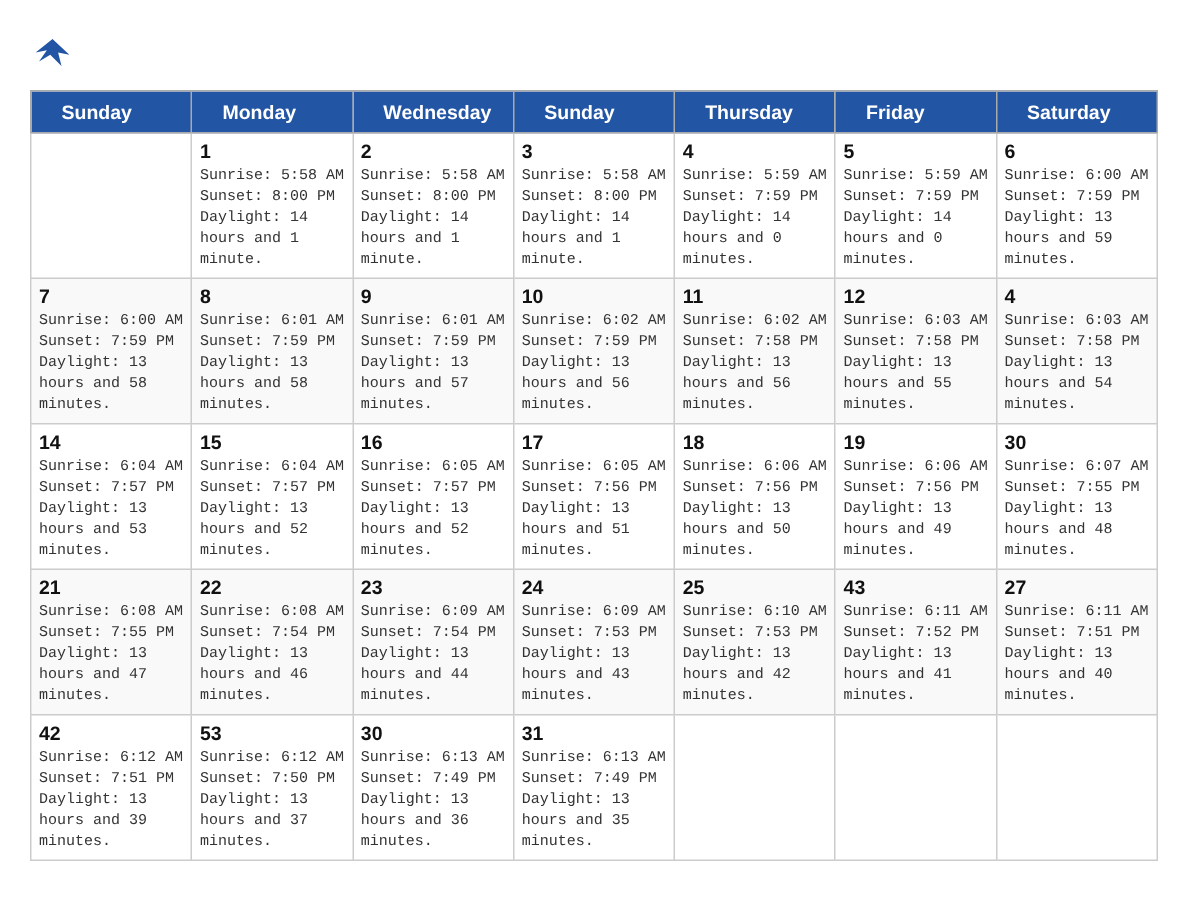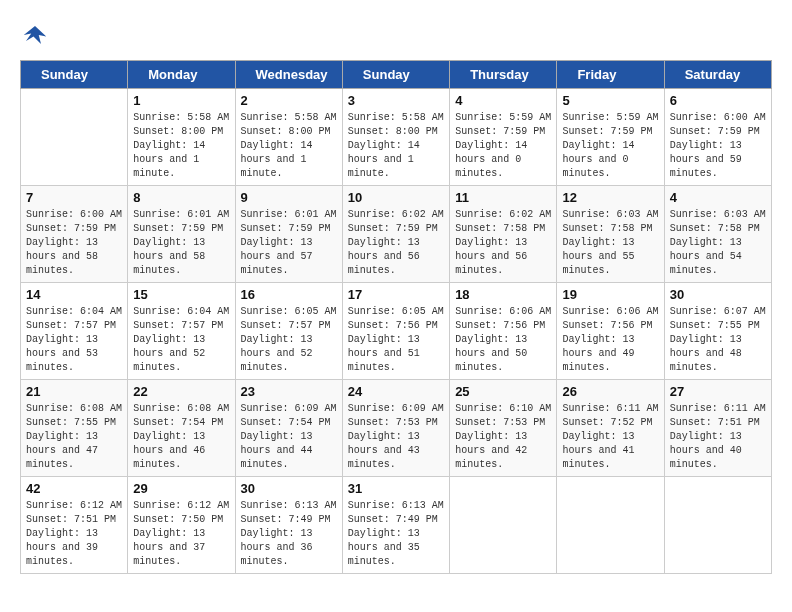--- a/index.html
+++ b/index.html
@@ -226,35 +226,35 @@
         </td>
         <td>
           <div class="day-num">24</div>
           <div class="day-info">Sunrise: 6:09 AM<br>Sunset: 7:53 PM<br>Daylight: 13 hours and 43 minutes.</div>
         </td>
         <td>
           <div class="day-num">25</div>
           <div class="day-info">Sunrise: 6:10 AM<br>Sunset: 7:53 PM<br>Daylight: 13 hours and 42 minutes.</div>
         </td>
         <td>
-          <div class="day-num">26</div>
+          <div class="day-num">43</div>
           <div class="day-info">Sunrise: 6:11 AM<br>Sunset: 7:52 PM<br>Daylight: 13 hours and 41 minutes.</div>
         </td>
         <td>
           <div class="day-num">27</div>
           <div class="day-info">Sunrise: 6:11 AM<br>Sunset: 7:51 PM<br>Daylight: 13 hours and 40 minutes.</div>
         </td>
       </tr>
       <tr>
         <td>
           <div class="day-num">42</div>
           <div class="day-info">Sunrise: 6:12 AM<br>Sunset: 7:51 PM<br>Daylight: 13 hours and 39 minutes.</div>
         </td>
         <td>
-          <div class="day-num">29</div>
+          <div class="day-num">53</div>
           <div class="day-info">Sunrise: 6:12 AM<br>Sunset: 7:50 PM<br>Daylight: 13 hours and 37 minutes.</div>
         </td>
         <td>
           <div class="day-num">30</div>
           <div class="day-info">Sunrise: 6:13 AM<br>Sunset: 7:49 PM<br>Daylight: 13 hours and 36 minutes.</div>
         </td>
         <td>
           <div class="day-num">31</div>
           <div class="day-info">Sunrise: 6:13 AM<br>Sunset: 7:49 PM<br>Daylight: 13 hours and 35 minutes.</div>
         </td>

